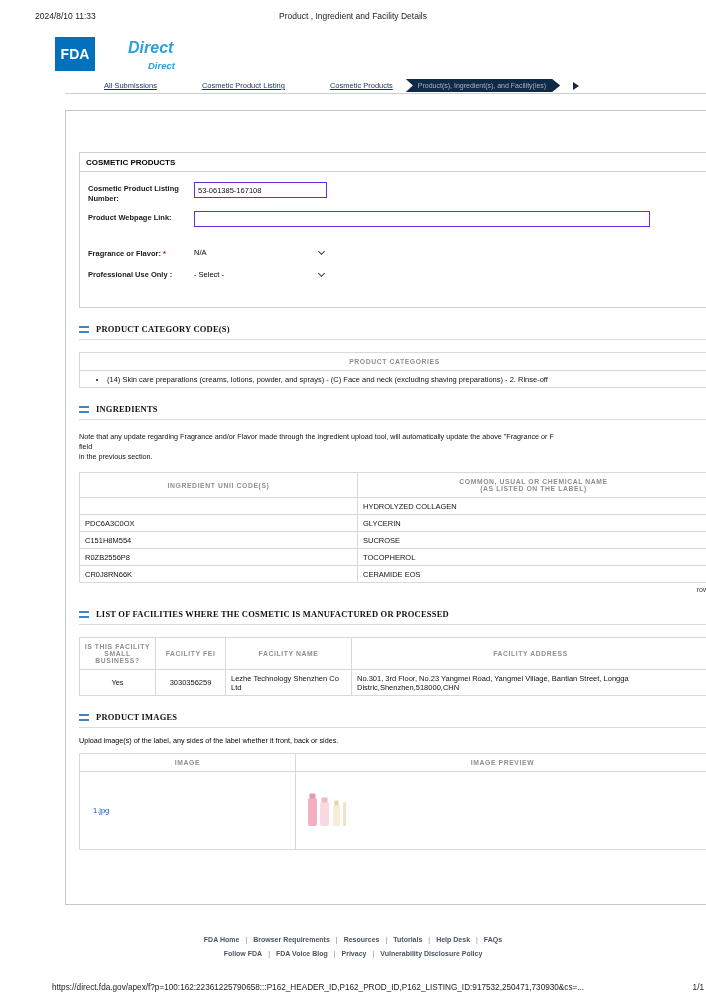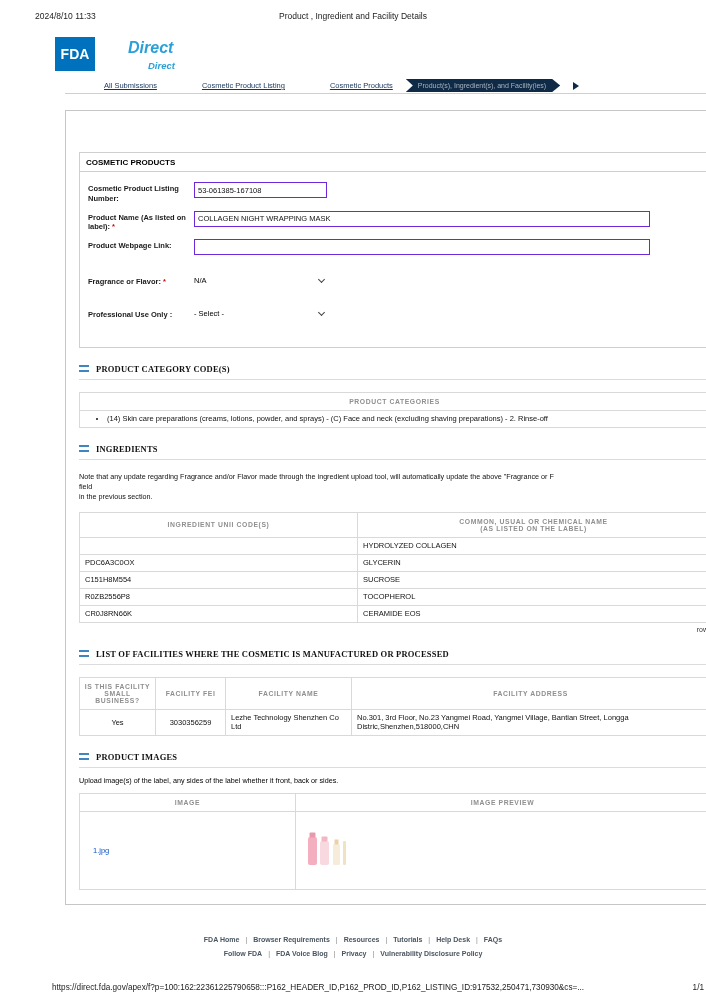--- a/index.html
+++ b/index.html
@@ -43,21 +43,21 @@
   .form { padding:10px 8px 20px; }
   .frow { display:flex; align-items:flex-start; margin-bottom:7px; }
   .flabel { width:106px; min-width:106px; font-size:7.5px; font-weight:700; line-height:1.3;
             padding-top:2px; color:#1a1a1a; }
   .req { color:#cc0000; margin-left:2px; }
   .tinput { height:16px; border:1px solid #6d28d9; font-size:7.5px; padding:0 3px;
             font-family:inherit; color:#111; background:#fff; }
   .w-short { width:133px; }
   .w-long { width:456px; }
   .select-row { margin-top:20px; align-items:center; }
-  .select-row + .select-row { margin-top:21px; }
+  .select-row + .select-row { margin-top:10px; }
   .select-display { width:133px; display:flex; align-items:center; justify-content:space-between;
                     font-size:7.5px; cursor:pointer;gap:48px; }
   .chev { width:5px; height:5px; border-right:1.2px solid #444; border-bottom:1.2px solid #444;
           transform:rotate(45deg); margin-right:3px; margin-top:-2px; }
 
   
   .section { margin-top:16px; }
   .section-head { display:flex; align-items:center; gap:7px; }
   .collapse-icon { width:10px; height:7px; cursor:pointer;
                    background:repeating-linear-gradient(to bottom, #3f86c0 0 2px, transparent 2px 5px); }
@@ -122,26 +122,20 @@
 
   <div class="fieldset">
     <div class="fieldset-title">COSMETIC PRODUCTS</div>
     <div class="form">
 
       <div class="frow">
         <div class="flabel">Cosmetic Product Listing Number:</div>
         <input class="tinput w-short" type="text" value="53-061385-167108" style="">
       </div>
 
-      <div class="frow">
-        <div class="flabel">
-          <span>Product Name (As listed on label):</span><span class="req">*</span>
-        </div>
-        <input class="tinput w-long" type="text" value="COLLAGEN NIGHT WRAPPING MASK" style="">
-      </div>
 
       <div class="frow">
         <div class="flabel">Product Webpage Link:</div>
         <input class="tinput w-long" type="text" value="" style="">
       </div>
 
       <div class="frow select-row">
         <div class="flabel">
           <span>Fragrance or Flavor:</span><span class="req">*</span>
         </div>

